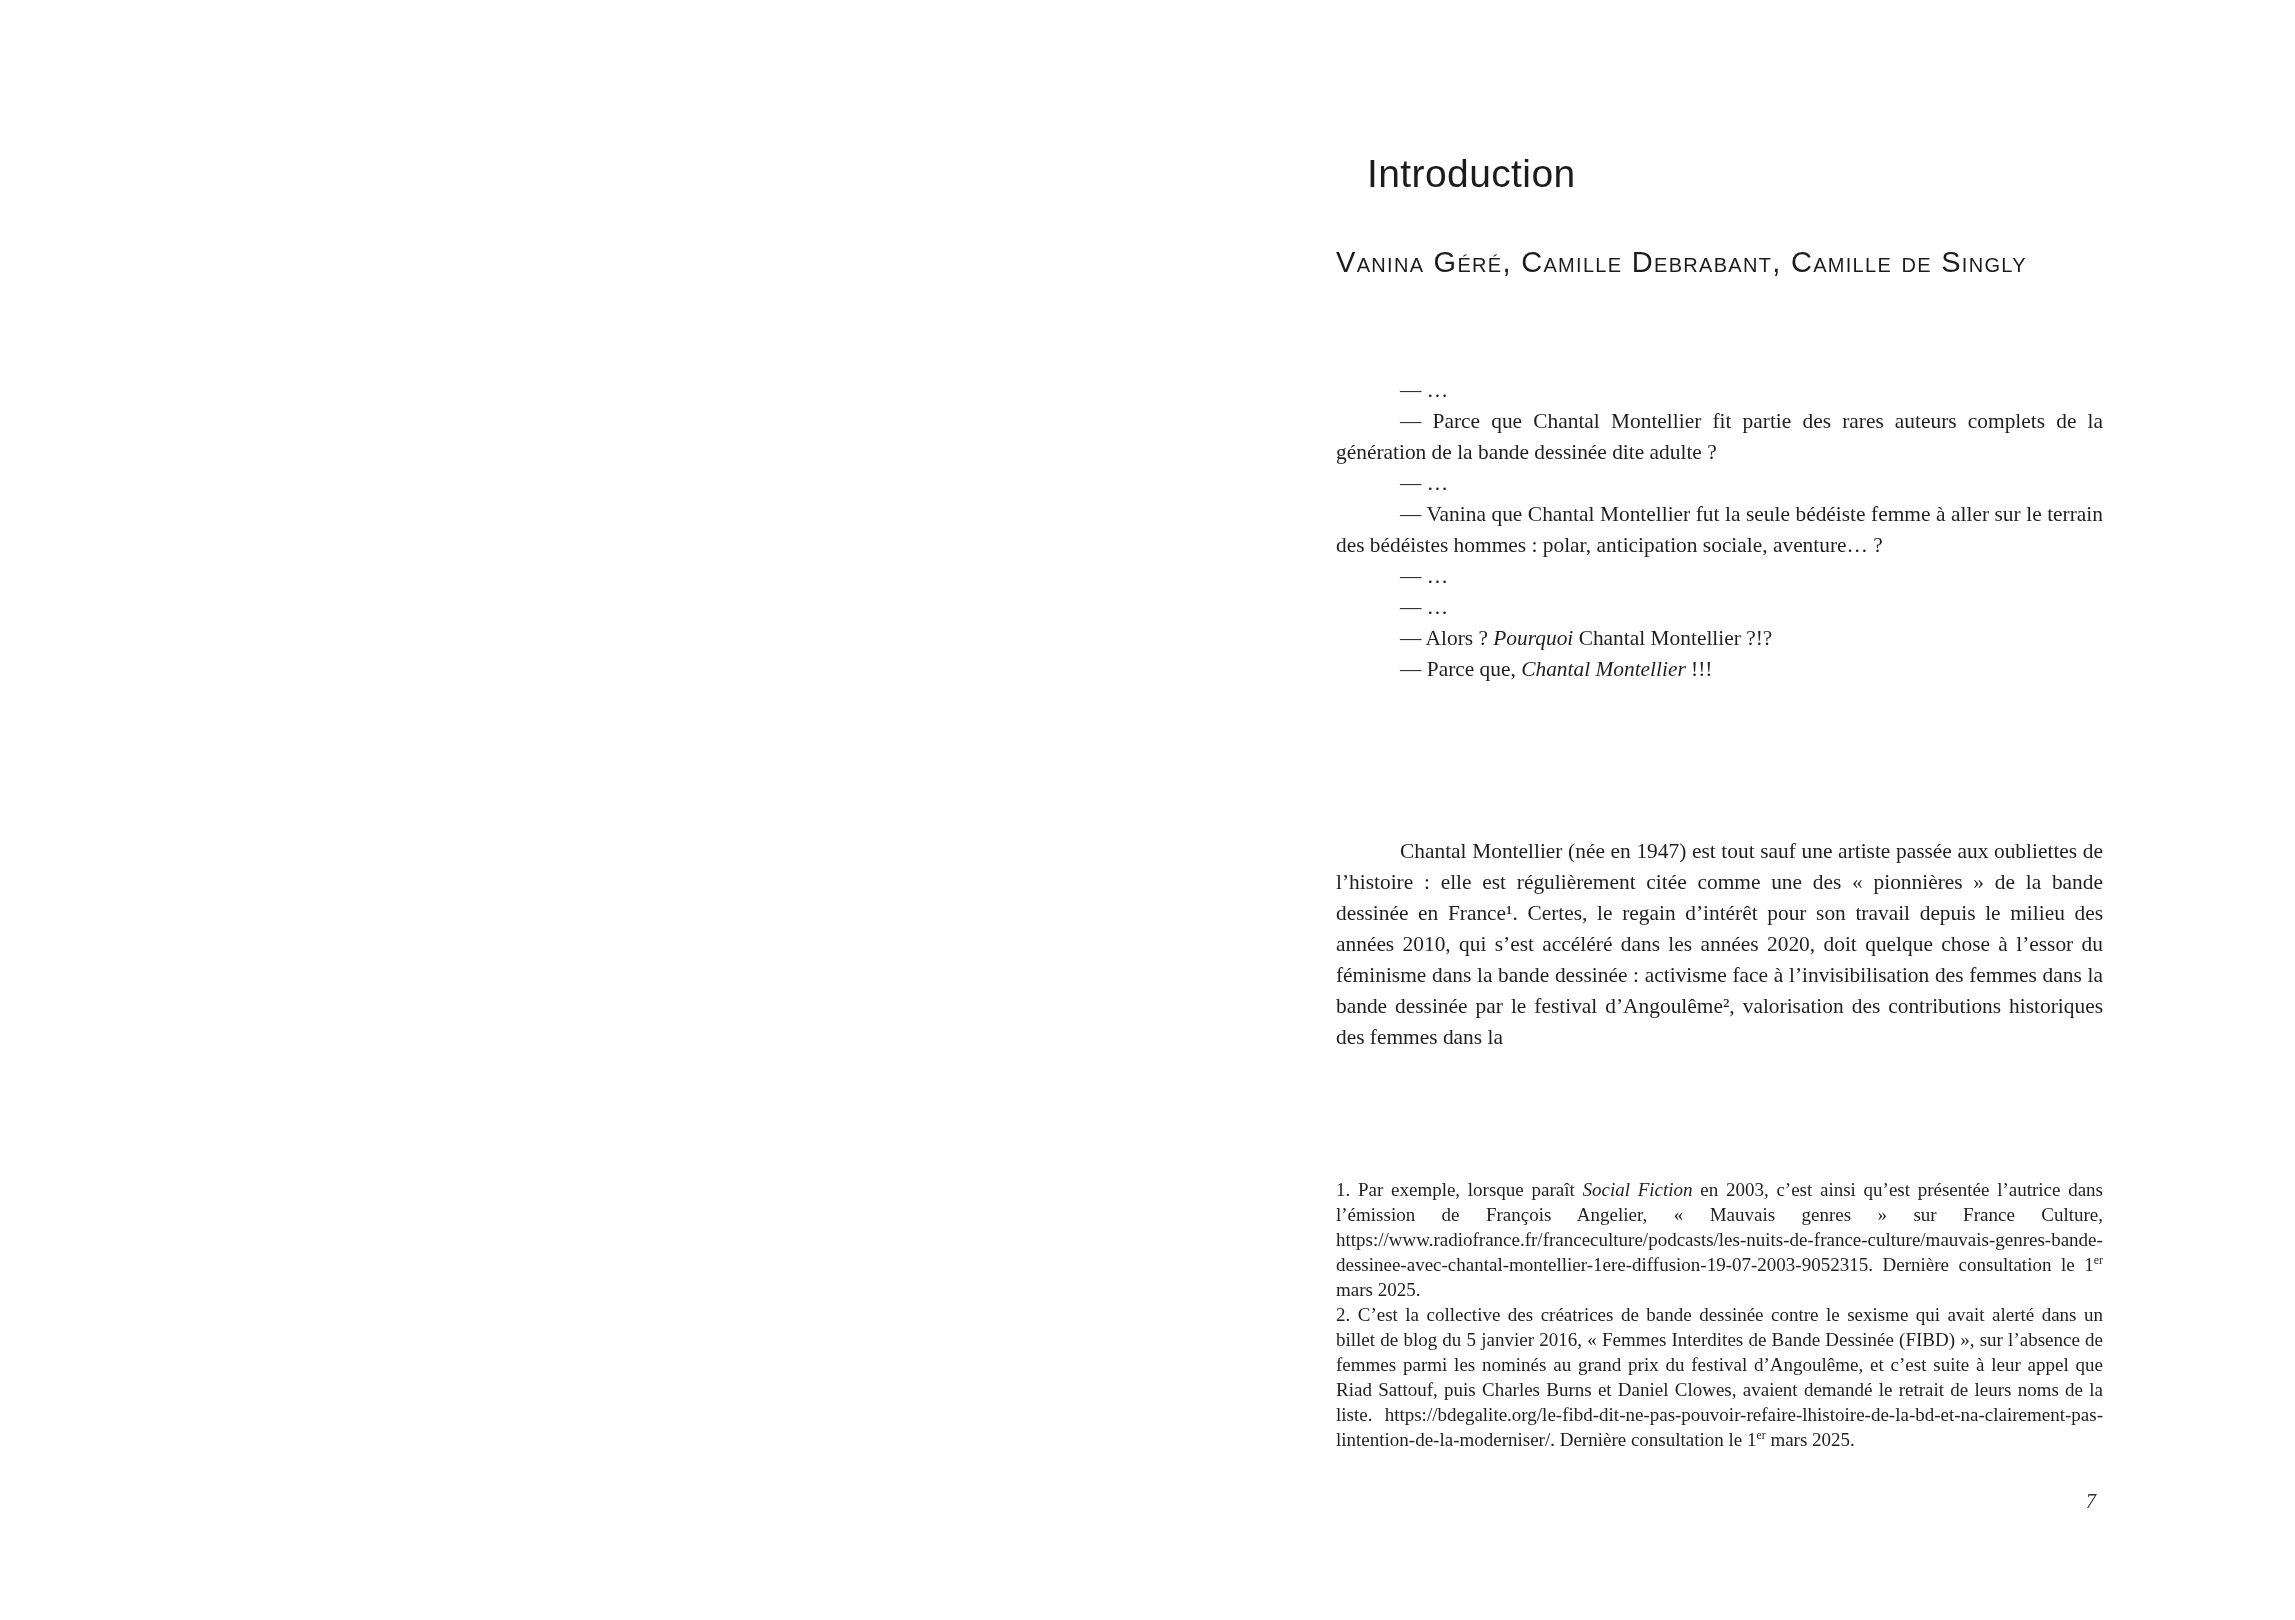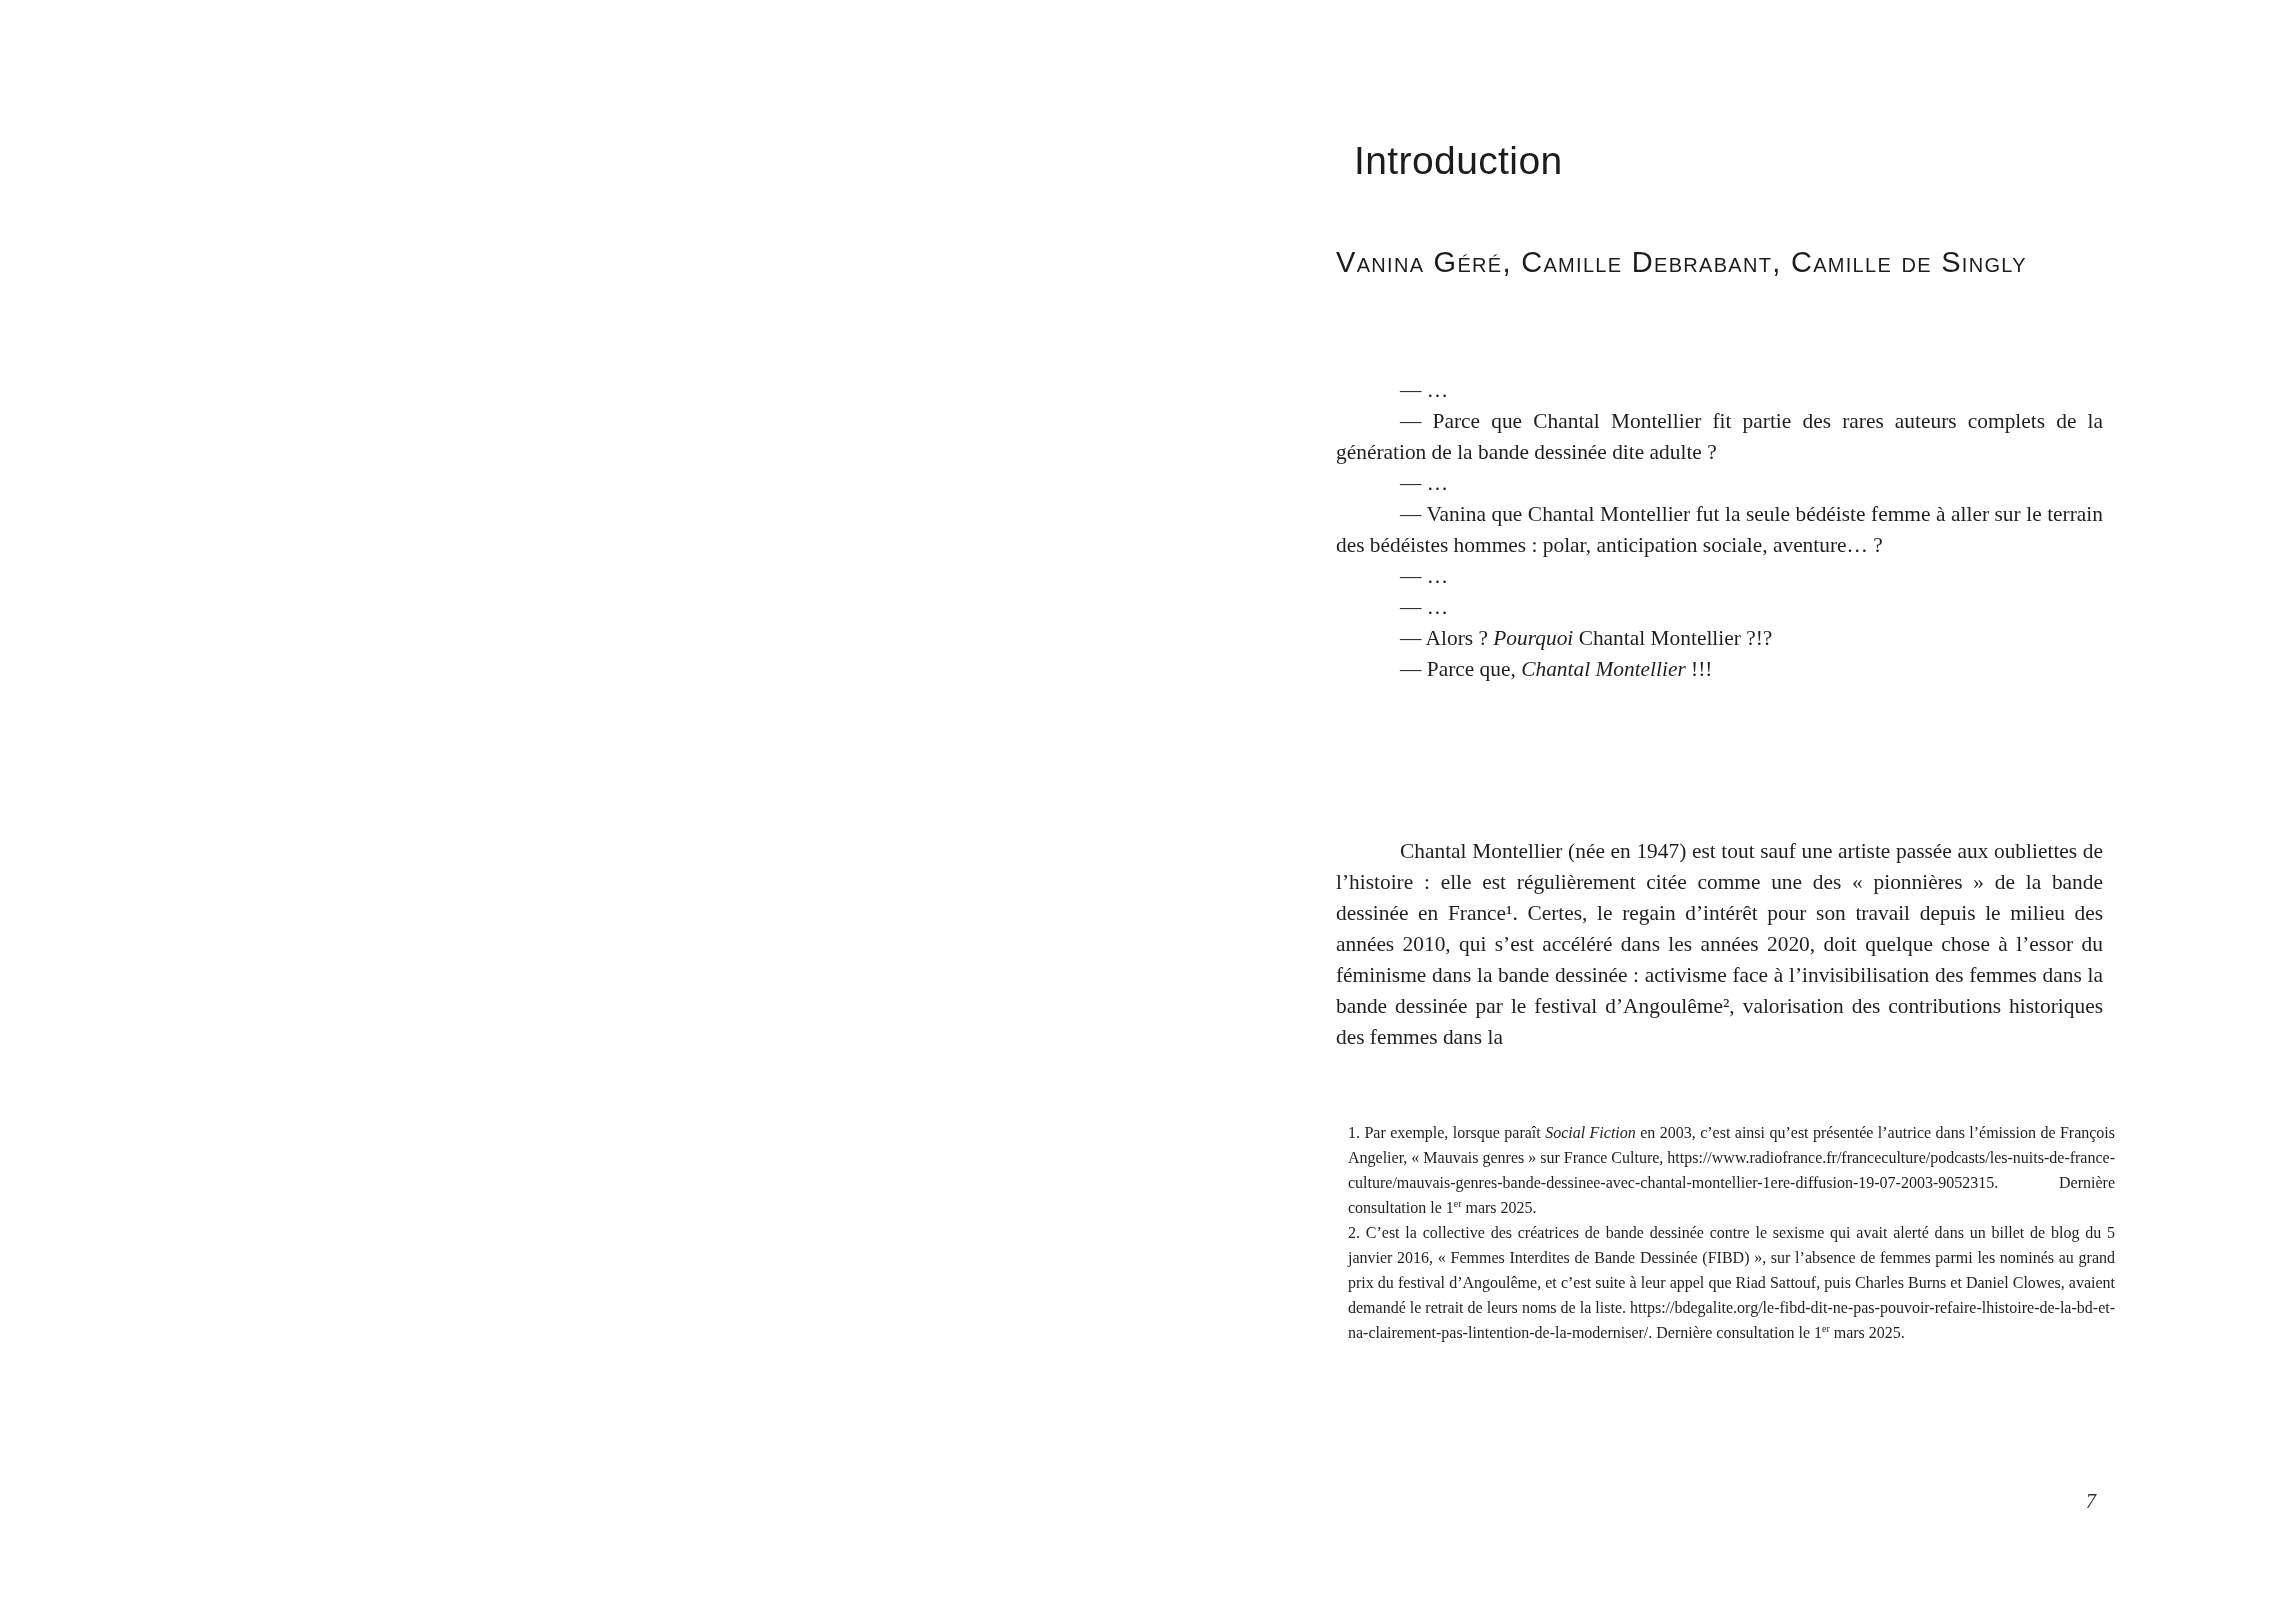--- a/index.html
+++ b/index.html
@@ -16,21 +16,21 @@
     color: #1e1e1e;
   }
   .page-right {
     position: absolute;
     left: 0; top: 0; width: 2295px; height: 1621px;
   }
   .chapter-title {
     position: absolute;
     left: 1354px;
     top: 140px;
-    margin: 0;
+    margin: 13px;
     font-family: "Liberation Sans", "DejaVu Sans", sans-serif;
     font-weight: 400;
     font-size: 39px;
     line-height: 41px;
     letter-spacing: 0.4px;
     color: #1c1c1c;
     white-space: nowrap;
   }
   .authors {
     position: absolute;
@@ -49,21 +49,21 @@
   }
   .textcol {
     position: absolute;
     left: 1336px;
     width: 767px;
     font-family: "Liberation Serif", "DejaVu Serif", serif;
     color: #1f1f1f;
   }
   .dialogue-block   { top: 375px;  font-size: 21.4px; line-height: 31px; }
   .body-block      { top: 836px;  font-size: 21.4px; line-height: 31px; }
-  .footnotes-block { top: 1120px; font-size: 16px; line-height: 25px; margin-left: 12px; }
+  .footnotes-block { top: 1177px; font-size: 19px; line-height: 25px; }
   .par {
     margin: 0;
     text-align: justify;
     text-indent: 64px;
   }
   .footnotes-block .par { text-indent: 0; }
   .i   { font-style: italic; }
   .sup { vertical-align: super; font-size: 0.62em; line-height: 0; }
   .pagenum {
     position: absolute;

